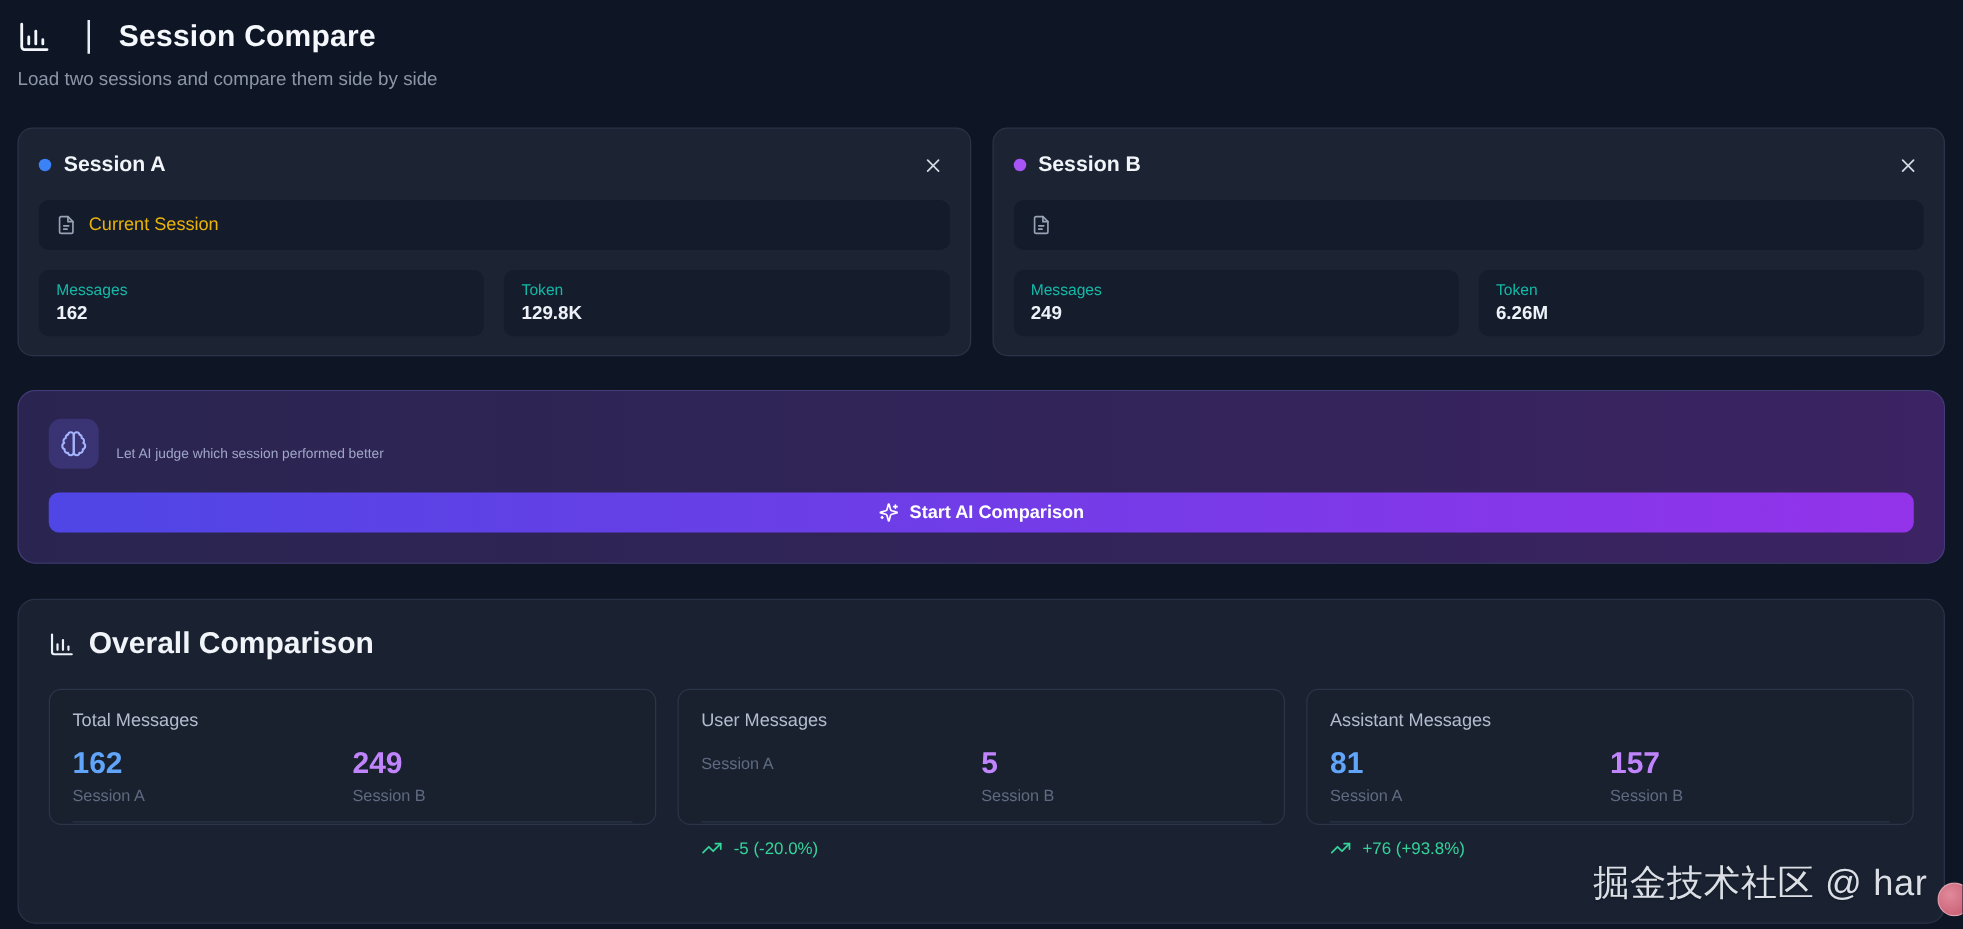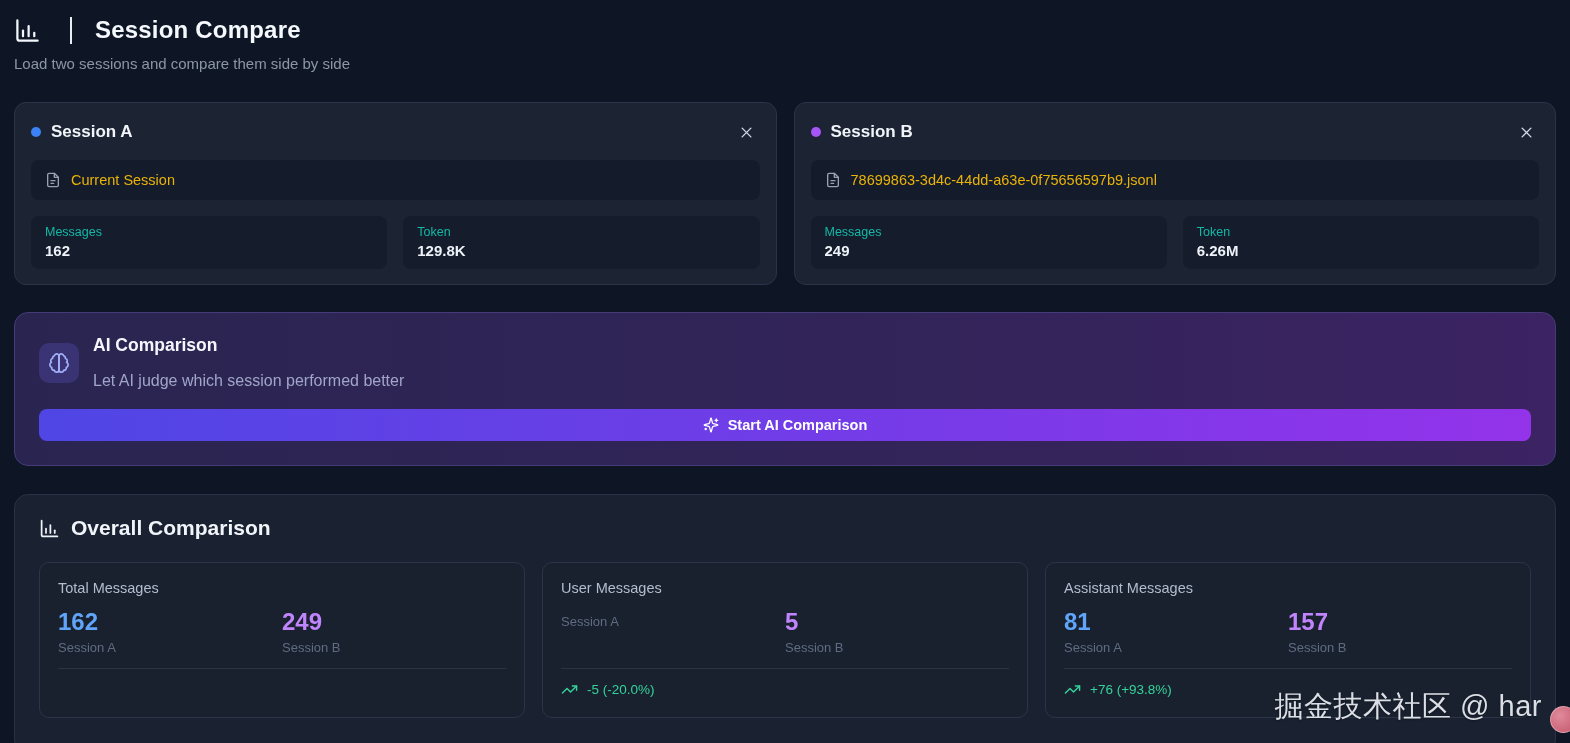--- a/index.html
+++ b/index.html
@@ -7,21 +7,21 @@
   body {
     background:#0e1625;
     font-family:"Liberation Sans","DejaVu Sans",sans-serif;
     color:#e8edf5;
     position:relative;
     overflow:hidden;
   }
   .page { padding:16px 14px 0; }
 
   
-  .hdr-row { display:flex; align-items:flex-end; gap:23px; }
+  .hdr-row { display:flex; align-items:flex-start; gap:23px; }
   .hdr-icon { width:27px; height:27px; color:#f3f6fb; flex:0 0 auto; }
   .caret { width:2px; height:27px; background:#e8edf5; margin-left:6px; }
   .hdr-title { font-size:24px; font-weight:700; letter-spacing:.2px; color:#f5f8fc; }
   .hdr-sub { margin-top:11px; font-size:15px; color:#8d96a8; }
 
   
   .sessions { margin-top:30px; display:grid; grid-template-columns:1fr 1fr; gap:17px; }
   .scard {
     background:#1c2433; border:1px solid #2a3348; border-radius:12px;
     padding:16px; height:183px;
@@ -53,41 +53,41 @@
     background:linear-gradient(90deg,#2a2550 0%,#322459 55%,#3c2363 100%);
     border:1px solid #453b78;
   }
   .ai-head { display:flex; align-items:center; gap:14px; }
   .ai-badge {
     width:40px; height:40px; border-radius:10px; background:rgba(113,104,240,.22);
     display:flex; align-items:center; justify-content:center; flex:0 0 auto;
   }
   .ai-badge svg { width:22px; height:22px; color:#a5b4fc; }
   .ai-title { font-size:17.5px; font-weight:700; color:#f5f6fd; }
-  .ai-sub { margin-top:16px; font-size:16px; color:#a0a6c8; }
+  .ai-sub { margin-top:16px; font-size:11px; color:#a0a6c8; }
   .ai-btn {
     margin-top:19px; width:100%; height:32px; border:none; border-radius:8px; cursor:pointer;
     background:linear-gradient(90deg,#4f46e5 0%,#9333ea 100%);
     color:#fff; font-size:14.5px; font-weight:700; font-family:inherit;
     display:flex; align-items:center; justify-content:center; gap:9px;
   }
   .ai-btn svg { width:16px; height:16px; }
 
   
   .overall {
     margin-top:28px; background:#1a2232; border:1px solid #283246; border-radius:14px;
     padding:21px 24px 24px; height:260px;
   }
   .ov-head { display:flex; align-items:center; gap:11px; }
   .ov-icon { width:21px; height:21px; color:#eef2f8; }
-  .ov-title { font-size:21px; font-weight:700; color:#f1f5f9; }
+  .ov-title { font-size:24px; font-weight:700; color:#f1f5f9; }
   .ov-grid { margin-top:22px; display:grid; grid-template-columns:1fr 1fr 1fr; gap:17px; }
   .ocard {
     background:#19212f; border:1px solid #2b3547; border-radius:10px;
-    padding:17px 18px 15px; height:156px;
+    padding:17px 18px 15px; height:109px;
   }
   .ocard-title { font-size:14.5px; color:#b3bdce; }
   .ov-vals { margin-top:13px; display:grid; grid-template-columns:1fr 1fr; }
   .ov-num { font-size:24px; font-weight:700; line-height:1.1; }
   .num-a { color:#60a5fa; }
   .num-b { color:#c084fc; }
   .ov-sess { margin-top:5px; font-size:13px; color:#5f6b81; }
   .ov-div { border-top:1px solid #2a3445; margin:13px 0 12px; }
   .trend { display:flex; align-items:center; gap:9px; font-size:13.5px; font-weight:500; }
   .trend svg { width:17px; height:17px; }
@@ -169,21 +169,20 @@
             </svg>
         </button>
       </div>
       <div class="filebox">
         <svg viewBox="0 0 24 24" fill="none" stroke="currentColor" stroke-width="2" stroke-linecap="round" stroke-linejoin="round">
             <path d="M14 2H6a2 2 0 0 0-2 2v16a2 2 0 0 0 2 2h12a2 2 0 0 0 2-2V8z"></path>
             <path d="M14 2v6h6"></path>
             <line x1="9" y1="13" x2="15" y2="13"></line>
             <line x1="9" y1="17" x2="13" y2="17"></line>
           </svg>
-        <span class="filebox-text">78699863-3d4c-44dd-a63e-0f75656597b9.jsonl</span>
       </div>
       <div class="sstats">
         <div class="sstat">
           <div class="sstat-label">Messages</div>
           <div class="sstat-value">249</div>
         </div>
         <div class="sstat">
           <div class="sstat-label">Token</div>
           <div class="sstat-value">6.26M</div>
         </div>
@@ -194,21 +193,20 @@
 
   <div class="ai">
     <div class="ai-head">
       <div class="ai-badge">
         <svg viewBox="0 0 24 24" fill="none" stroke="currentColor" stroke-width="1.8" stroke-linecap="round" stroke-linejoin="round">
             <path d="M9.5 2A2.5 2.5 0 0 1 12 4.5v15a2.5 2.5 0 0 1-4.96.44 2.5 2.5 0 0 1-2.96-3.08 3 3 0 0 1-.34-5.58 2.5 2.5 0 0 1 1.32-4.24 2.5 2.5 0 0 1 1.98-3A2.5 2.5 0 0 1 9.5 2Z"></path>
             <path d="M14.5 2A2.5 2.5 0 0 0 12 4.5v15a2.5 2.5 0 0 0 4.96.44 2.5 2.5 0 0 0 2.96-3.08 3 3 0 0 0 .34-5.58 2.5 2.5 0 0 0-1.32-4.24 2.5 2.5 0 0 0-1.98-3A2.5 2.5 0 0 0 14.5 2Z"></path>
           </svg>
       </div>
       <div>
-        <div class="ai-title">AI Comparison</div>
         <div class="ai-sub">Let AI judge which session performed better</div>
       </div>
     </div>
     <button class="ai-btn">
       <svg viewBox="0 0 24 24" fill="none" stroke="currentColor" stroke-width="2" stroke-linecap="round" stroke-linejoin="round">
           <path d="M9.9 15.5a2 2 0 0 0-1.4-1.4L2.4 12.5a.5.5 0 0 1 0-1L8.5 9.9A2 2 0 0 0 9.9 8.5l1.6-6.1a.5.5 0 0 1 1 0l1.6 6.1a2 2 0 0 0 1.4 1.4l6.1 1.6a.5.5 0 0 1 0 1l-6.1 1.6a2 2 0 0 0-1.4 1.4l-1.6 6.1a.5.5 0 0 1-1 0z"></path>
           <path d="M20 3v4"></path>
           <path d="M22 5h-4"></path>
           <path d="M4 17v2"></path>
           <path d="M5 18H3"></path>

